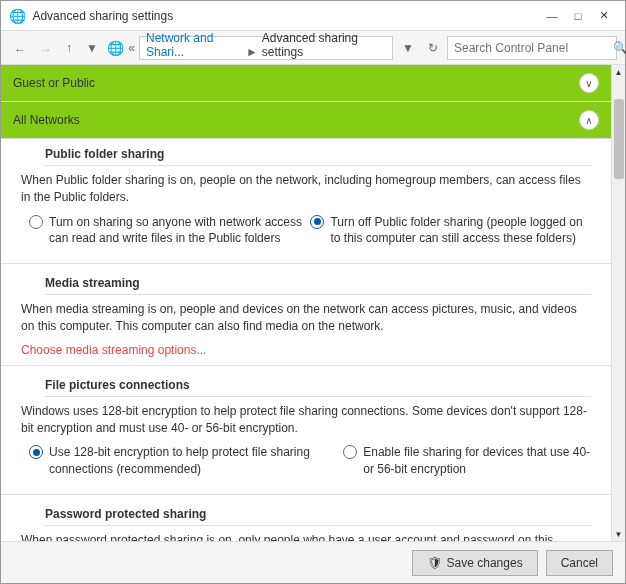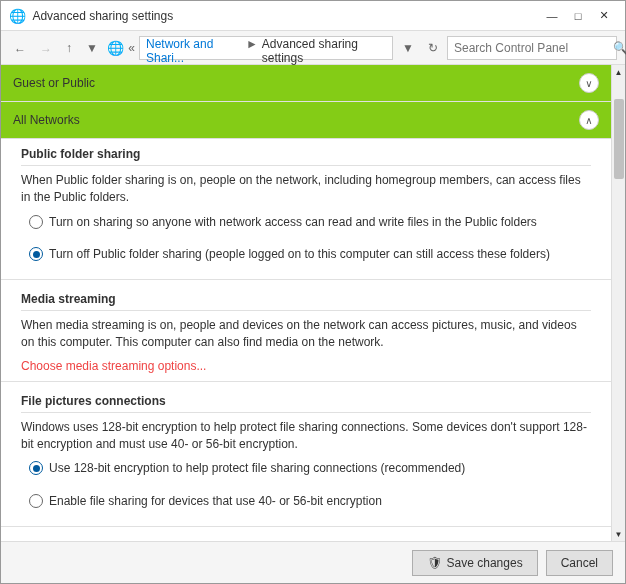--- a/index.html
+++ b/index.html
@@ -76,21 +76,21 @@
       cursor: pointer;
       padding: 3px 5px;
       color: #666;
       font-size: 12px;
       border-radius: 2px;
     }
     .nav-btn:disabled { color: #bbb; cursor: default; }
 
     .breadcrumb {
       display: flex;
-      align-items: flex-start;
+      align-items: flex-end;
       flex: 1;
       background: #fff;
       border: 1px solid #ccc;
       height: 24px;
       padding: 0 6px;
       font-size: 12px;
       color: #0078d7;
       gap: 4px;
     }
 
@@ -215,33 +215,34 @@
       padding: 8px 20px 4px 20px;
     }
 
     .subsection-title {
       font-size: 12px;
       font-weight: 600;
       color: #333;
       margin-bottom: 6px;
       padding-bottom: 4px;
       border-bottom: 1px solid #e0e0e0;
+      margin-left: 24px;
     }
 
     .description-text {
       font-size: 12px;
       color: #333;
       line-height: 1.4;
       margin-bottom: 8px;
     }
 
     .radio-group {
       display: flex;
-      flex-direction: column;
-      gap: 16px;
+      flex-direction: row;
+      gap: 8px;
       margin-left: 8px;
       margin-bottom: 8px;
     }
 
     .radio-option {
       display: flex;
       align-items: flex-start;
       gap: 6px;
       cursor: pointer;
     }

